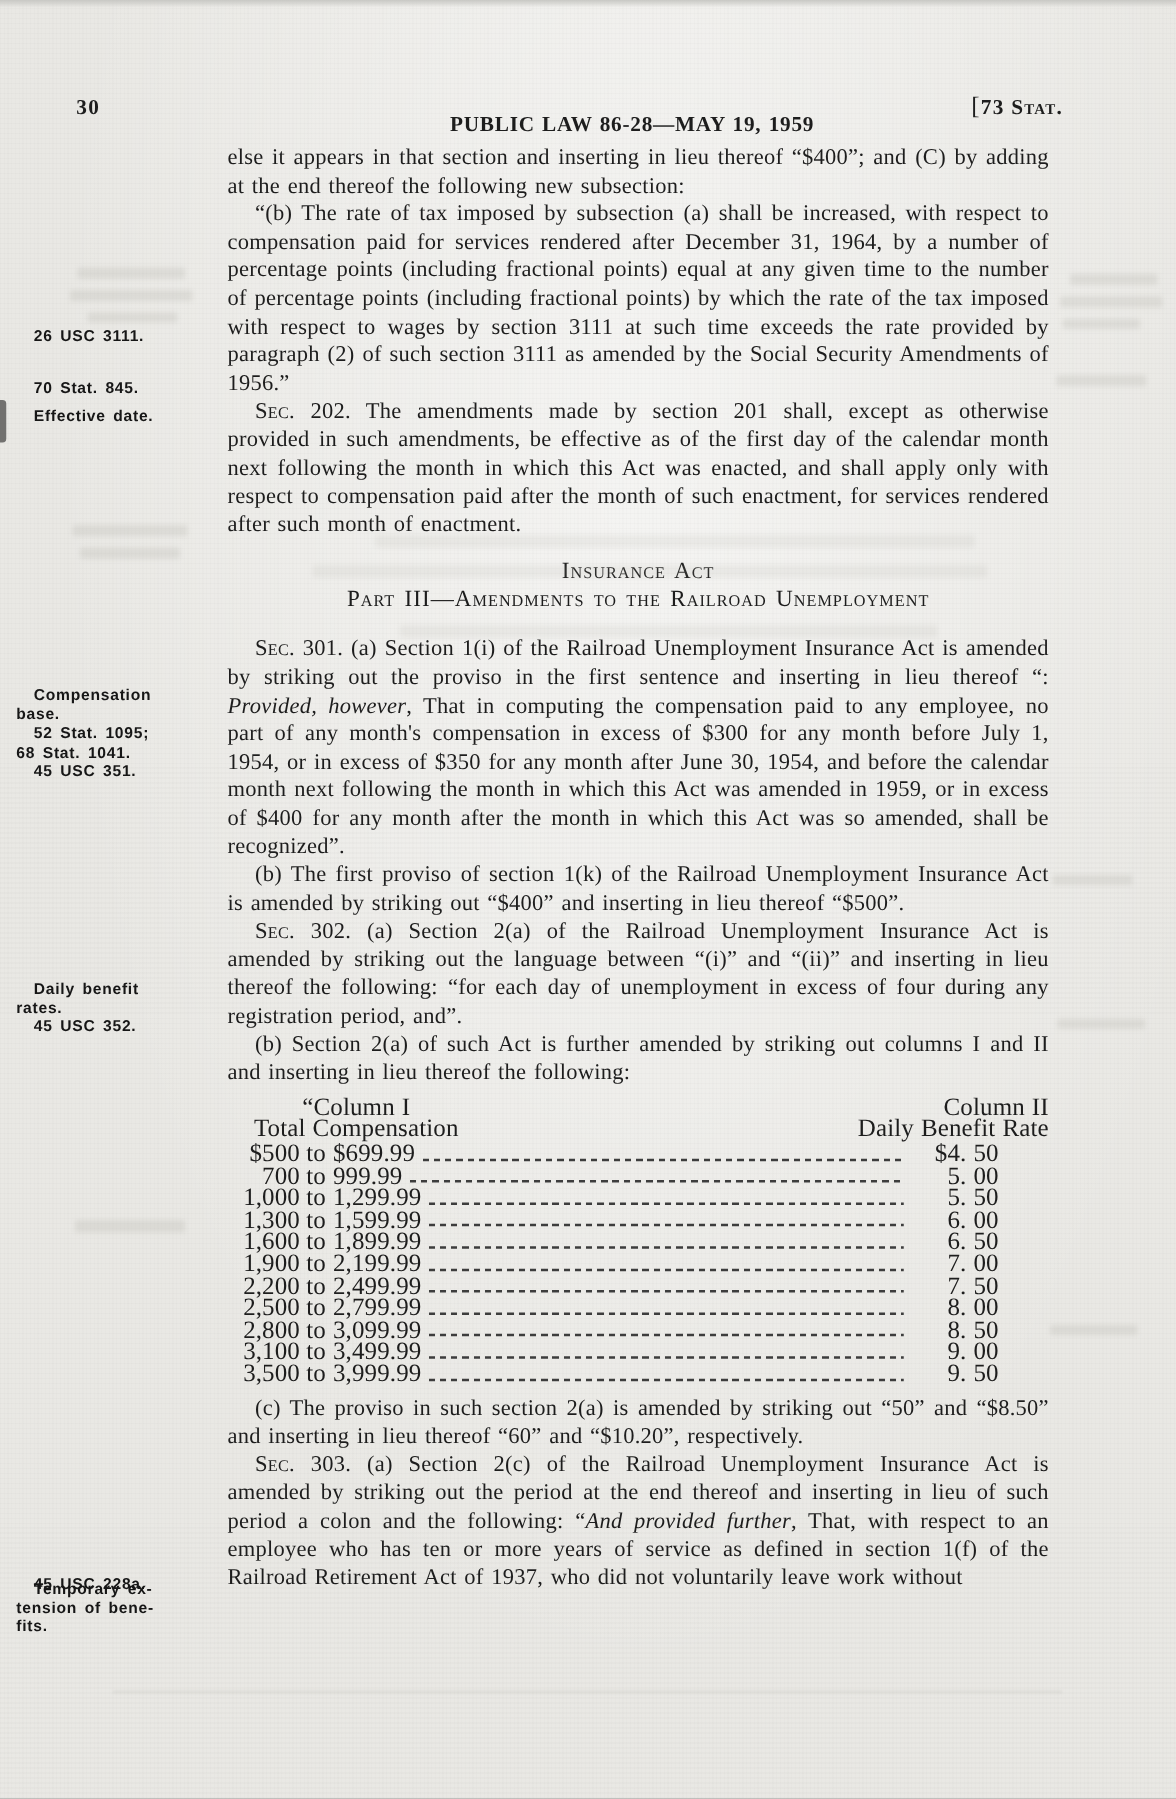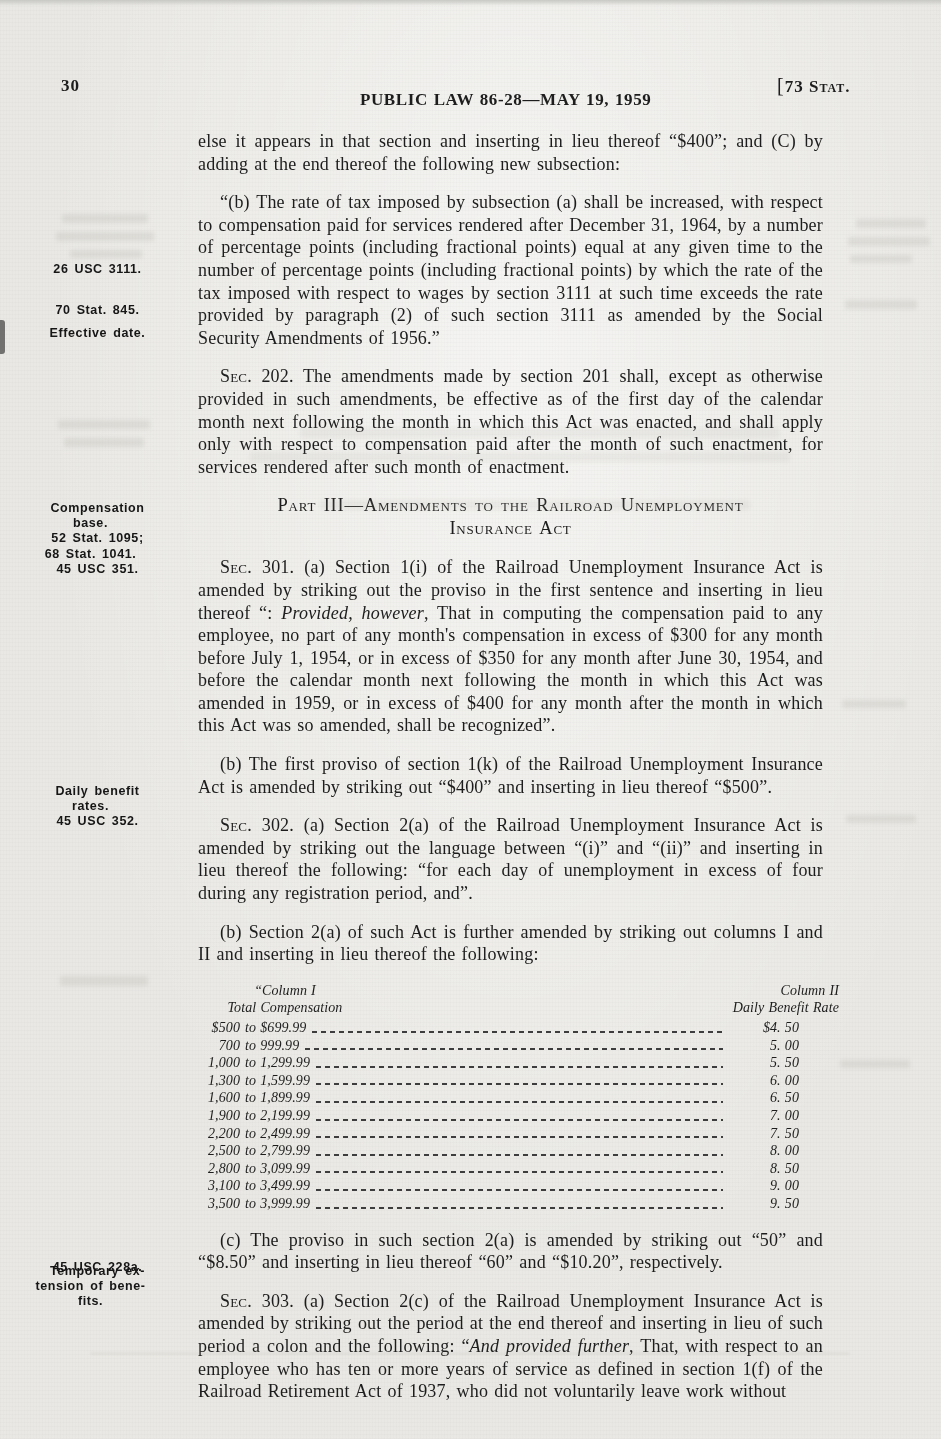--- a/index.html
+++ b/index.html
@@ -27,38 +27,38 @@
   .hdr .stat{position:absolute;left:752px;top:0;letter-spacing:1px;}
   .hdr .stat .bracket{font-weight:normal;font-size:20px;}
   .sc{font-variant:small-caps;}
   
   .mnote{
     position:absolute;left:13px;width:155px;
     font-family:"Liberation Sans","DejaVu Sans",sans-serif;
     font-size:12.5px;font-weight:bold;line-height:15.2px;
     letter-spacing:0.6px;word-spacing:2px;color:#161616;
   }
-  .mnote .ln{white-space:nowrap;text-align:center;}
+  .mnote .ln{white-space:nowrap;}
   .mnote .ind{padding-left:14px;}
   
   .bodycol{
     position:absolute;left:182px;top:114px;width:657px;
     font-size:18px;line-height:22.6px;text-align:justify;
     letter-spacing:0.2px;word-spacing:1.4px;
   }
-  .para{margin:16px;}
+  .para{margin:0;}
   .para.indent{text-indent:22px;}
   .it{font-style:italic;}
   .part-heading{
     margin:16px 0 15px 0;text-align:center;text-indent:0;
     font-size:18.5px;line-height:23px;letter-spacing:0.8px;word-spacing:2px;
   }
   
-  .ctable{margin:9px 0 6px -12px;width:669px;font-size:14px;line-height:17.6px;
-    text-align:left;letter-spacing:0.1px;word-spacing:0.5px;font-style:italic;}
+  .ctable{margin:9px 0 6px -12px;width:669px;font-size:20px;line-height:17.6px;
+    text-align:left;letter-spacing:0.1px;word-spacing:0.5px;}
   .thead{display:flex;justify-content:space-between;margin-bottom:2px;}
   .thead .hl{width:230px;text-align:center;}
   .thead .hr{width:170px;text-align:right;}
   .trow{display:flex;align-items:flex-end;padding-left:14px;}
   .t-n1{display:inline-block;width:56px;text-align:right;flex:none;}
   .t-n2{margin-left:5px;flex:none;}
   .leader{flex:1;height:2px;align-self:flex-end;margin:0 10px 4px 6px;
     background:repeating-linear-gradient(90deg,#3d3d3d 0 5px,transparent 5px 9px);}
   .t-amt{display:inline-block;width:66px;text-align:right;flex:none;}
   .t-suf{flex:none;width:40px;}
@@ -81,21 +81,21 @@
   <div id="mnotes">
       <div class="mnote" style="top: 262px;">
         <div class="ln ind">26 USC 3111.</div>
       </div>
       <div class="mnote" style="top: 303px;">
         <div class="ln ind">70 Stat. 845.</div>
       </div>
       <div class="mnote" style="top: 326px;">
         <div class="ln ind">Effective date.</div>
       </div>
-      <div class="mnote" style="top: 501px;">
+      <div class="mnote" style="top: 549px;">
         <div class="ln ind">Compensation</div>
         <div class="ln">base.</div>
         <div class="ln ind">52 Stat. 1095;</div>
         <div class="ln">68 Stat. 1041.</div>
         <div class="ln ind">45 USC 351.</div>
       </div>
       <div class="mnote" style="top: 784px;">
         <div class="ln ind">Daily benefit</div>
         <div class="ln">rates.</div>
         <div class="ln ind">45 USC 352.</div>
@@ -108,22 +108,22 @@
       <div class="mnote" style="top: 1260px;">
         <div class="ln ind">45 USC 228a.</div>
       </div>
     </div>
 
   <div class="bodycol" id="bodycol">
       <p class="para"><span>else it appears in that section and inserting in lieu thereof “$400”; and (C) by adding at the end thereof the following new subsection:</span></p>
       <p class="para indent"><span>“(b) The rate of tax imposed by subsection (a) shall be increased, with respect to compensation paid for services rendered after December 31, 1964, by a number of percentage points (including fractional points) equal at any given time to the number of percentage points (including fractional points) by which the rate of the tax imposed with respect to wages by section 3111 at such time exceeds the rate provided by paragraph (2) of such section 3111 as amended by the Social Security Amendments of 1956.”</span></p>
       <p class="para indent"><span class="sc">Sec.</span><span> 202. The amendments made by section 201 shall, except as otherwise provided in such amendments, be effective as of the first day of the calendar month next following the month in which this Act was enacted, and shall apply only with respect to compensation paid after the month of such enactment, for services rendered after such month of enactment.</span></p>
       <div class="part-heading sc">
+        <div>Insurance Act</div>
         <div>Part III—Amendments to the Railroad Unemployment</div>
-        <div>Insurance Act</div>
       </div>
       <p class="para indent"><span class="sc">Sec.</span><span> 301. (a) Section 1(i) of the Railroad Unemployment Insurance Act is amended by striking out the proviso in the first sentence and inserting in lieu thereof “: </span><span class="it">Provided, however</span><span>, That in computing the compensation paid to any employee, no part of any month's compensation in excess of $300 for any month before July 1, 1954, or in excess of $350 for any month after June 30, 1954, and before the calendar month next following the month in which this Act was amended in 1959, or in excess of $400 for any month after the month in which this Act was so amended, shall be recognized”.</span></p>
       <p class="para indent"><span>(b) The first proviso of section 1(k) of the Railroad Unemployment Insurance Act is amended by striking out “$400” and inserting in lieu thereof “$500”.</span></p>
       <p class="para indent"><span class="sc">Sec.</span><span> 302. (a) Section 2(a) of the Railroad Unemployment Insurance Act is amended by striking out the language between “(i)” and “(ii)” and inserting in lieu thereof the following: “for each day of unemployment in excess of four during any registration period, and”.</span></p>
       <p class="para indent"><span>(b) Section 2(a) of such Act is further amended by striking out columns I and II and inserting in lieu thereof the following:</span></p>
       <div class="ctable">
         <div class="thead">
           <div class="hl">
             <div>“Column I</div>
             <div>Total Compensation</div>

